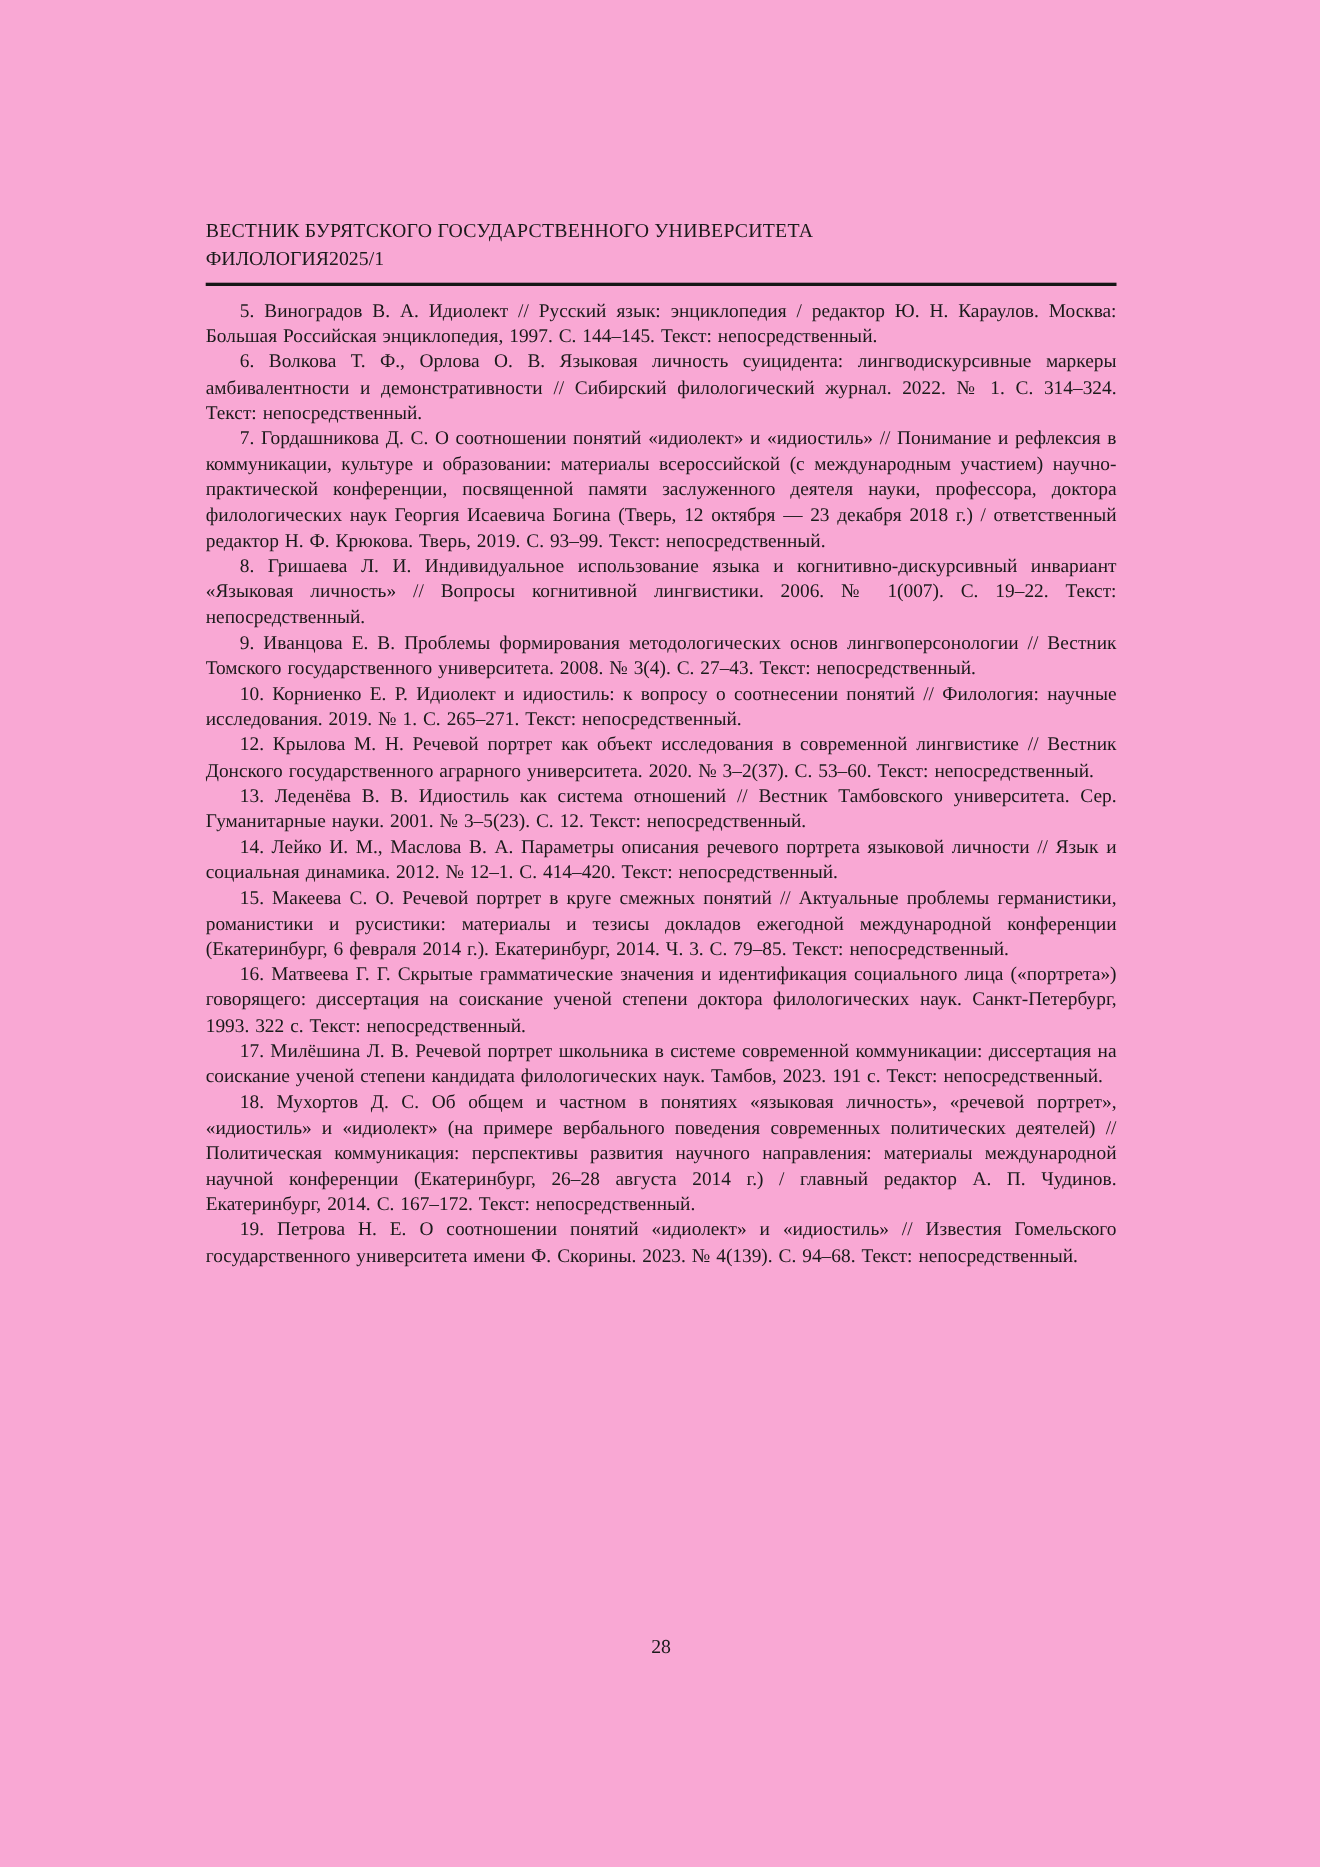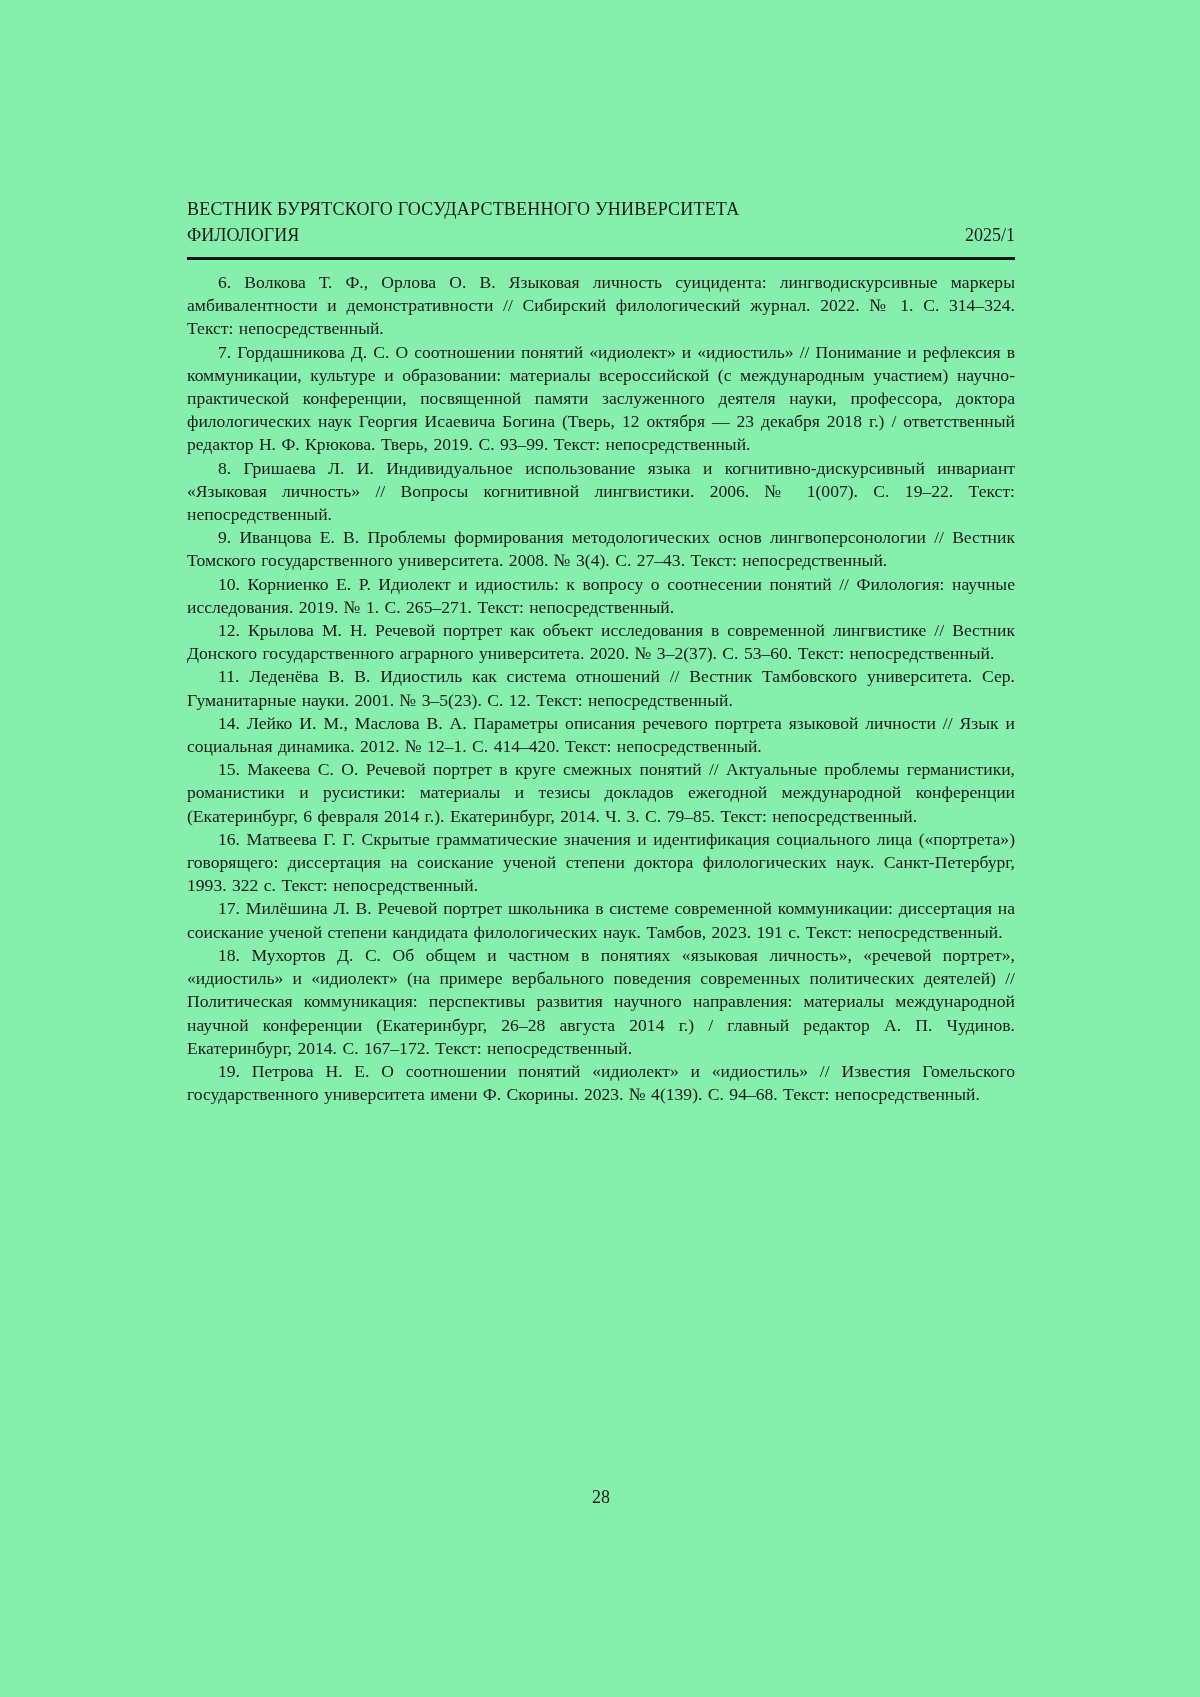--- a/index.html
+++ b/index.html
@@ -5,35 +5,34 @@
   html, body {
     margin: 0;
     padding: 0;
     background: #e8e8e8;
   }
   .page {
     position: relative;
     width: 1200px;
     height: 1697px;
     margin: 0 auto;
-    background: #86efac;
+    background: #f9a8d4;
     box-sizing: border-box;
     padding: 196px 185px 0 187px;
     color: #1a1a1a;
     font-family: "Liberation Serif", "DejaVu Serif", serif;
   }
   .header-journal {
     font-size: 18px;
     line-height: 26px;
     letter-spacing: 0.2px;
     white-space: nowrap;
   }
   .header-row2 {
     display: flex;
-    justify-content: space-between;
     align-items: baseline;
     font-size: 18px;
     line-height: 26px;
   }
   .rule {
     height: 3px;
     background: #161616;
     margin-top: 9px;
   }
   .refs {
@@ -68,27 +67,28 @@
   <header>
     <div class="header-journal">ВЕСТНИК БУРЯТСКОГО ГОСУДАРСТВЕННОГО УНИВЕРСИТЕТА</div>
     <div class="header-row2">
       <span>ФИЛОЛОГИЯ</span>
       <span>2025/1</span>
     </div>
     <div class="rule"></div>
   </header>
 
   <main class="refs">
+    <p class="ref">5. Виноградов В. А. Идиолект // Русский язык: энциклопедия / редактор Ю. Н. Караулов. Москва: Большая Российская энциклопедия, 1997. С. 144–145. Текст: непосредственный.</p>
     <p class="ref">6. Волкова Т. Ф., Орлова О. В. Языковая личность суицидента: лингводискурсивные маркеры амбивалентности и демонстративности // Сибирский филологический журнал. 2022. № 1. С. 314–324. Текст: непосредственный.</p>
     <p class="ref">7. Гордашникова Д. С. О соотношении понятий «идиолект» и «идиостиль» // Понимание и рефлексия в коммуникации, культуре и образовании: материалы всероссийской (с международным участием) научно-практической конференции, посвященной памяти заслуженного деятеля науки, профессора, доктора филологических наук Георгия Исаевича Богина (Тверь, 12 октября — 23 декабря 2018 г.) / ответственный редактор Н. Ф. Крюкова. Тверь, 2019. С. 93–99. Текст: непосредственный.</p>
     <p class="ref">8. Гришаева Л. И. Индивидуальное использование языка и когнитивно-дискурсивный инвариант «Языковая личность» // Вопросы когнитивной лингвистики. 2006. № 1(007). С. 19–22. Текст: непосредственный.</p>
     <p class="ref">9. Иванцова Е. В. Проблемы формирования методологических основ лингвоперсонологии // Вестник Томского государственного университета. 2008. № 3(4). С. 27–43. Текст: непосредственный.</p>
     <p class="ref">10. Корниенко Е. Р. Идиолект и идиостиль: к вопросу о соотнесении понятий // Филология: научные исследования. 2019. № 1. С. 265–271. Текст: непосредственный.</p>
     <p class="ref">12. Крылова М. Н. Речевой портрет как объект исследования в современной лингвистике // Вестник Донского государственного аграрного университета. 2020. № 3–2(37). С. 53–60. Текст: непосредственный.</p>
-    <p class="ref">11. Леденёва В. В. Идиостиль как система отношений // Вестник Тамбовского университета. Сер. Гуманитарные науки. 2001. № 3–5(23). С. 12. Текст: непосредственный.</p>
+    <p class="ref">13. Леденёва В. В. Идиостиль как система отношений // Вестник Тамбовского университета. Сер. Гуманитарные науки. 2001. № 3–5(23). С. 12. Текст: непосредственный.</p>
     <p class="ref">14. Лейко И. М., Маслова В. А. Параметры описания речевого портрета языковой личности // Язык и социальная динамика. 2012. № 12–1. С. 414–420. Текст: непосредственный.</p>
     <p class="ref">15. Макеева С. О. Речевой портрет в круге смежных понятий // Актуальные проблемы германистики, романистики и русистики: материалы и тезисы докладов ежегодной международной конференции (Екатеринбург, 6 февраля 2014 г.). Екатеринбург, 2014. Ч. 3. С. 79–85. Текст: непосредственный.</p>
     <p class="ref">16. Матвеева Г. Г. Скрытые грамматические значения и идентификация социального лица («портрета») говорящего: диссертация на соискание ученой степени доктора филологических наук. Санкт-Петербург, 1993. 322 с. Текст: непосредственный.</p>
     <p class="ref">17. Милёшина Л. В. Речевой портрет школьника в системе современной коммуникации: диссертация на соискание ученой степени кандидата филологических наук. Тамбов, 2023. 191 с. Текст: непосредственный.</p>
     <p class="ref">18. Мухортов Д. С. Об общем и частном в понятиях «языковая личность», «речевой портрет», «идиостиль» и «идиолект» (на примере вербального поведения современных политических деятелей) // Политическая коммуникация: перспективы развития научного направления: материалы международной научной конференции (Екатеринбург, 26–28 августа 2014 г.) / главный редактор А. П. Чудинов. Екатеринбург, 2014. С. 167–172. Текст: непосредственный.</p>
     <p class="ref">19. Петрова Н. Е. О соотношении понятий «идиолект» и «идиостиль» // Известия Гомельского государственного университета имени Ф. Скорины. 2023. № 4(139). С. 94–68. Текст: непосредственный.</p>
   </main>
 
   <footer>
     <div class="page-number">28</div>

